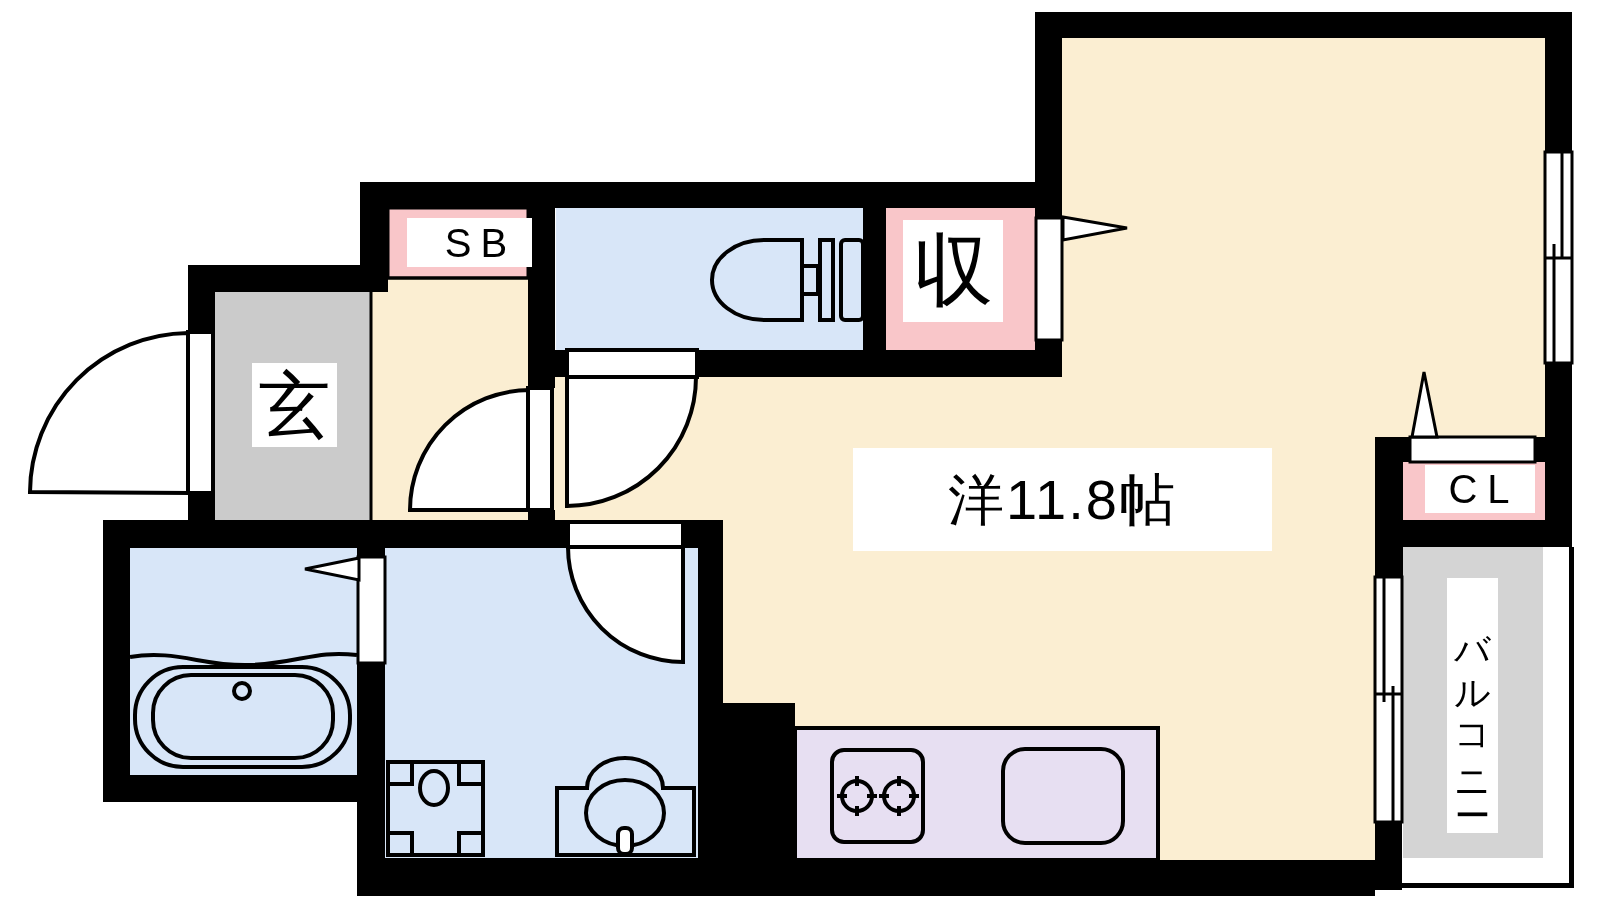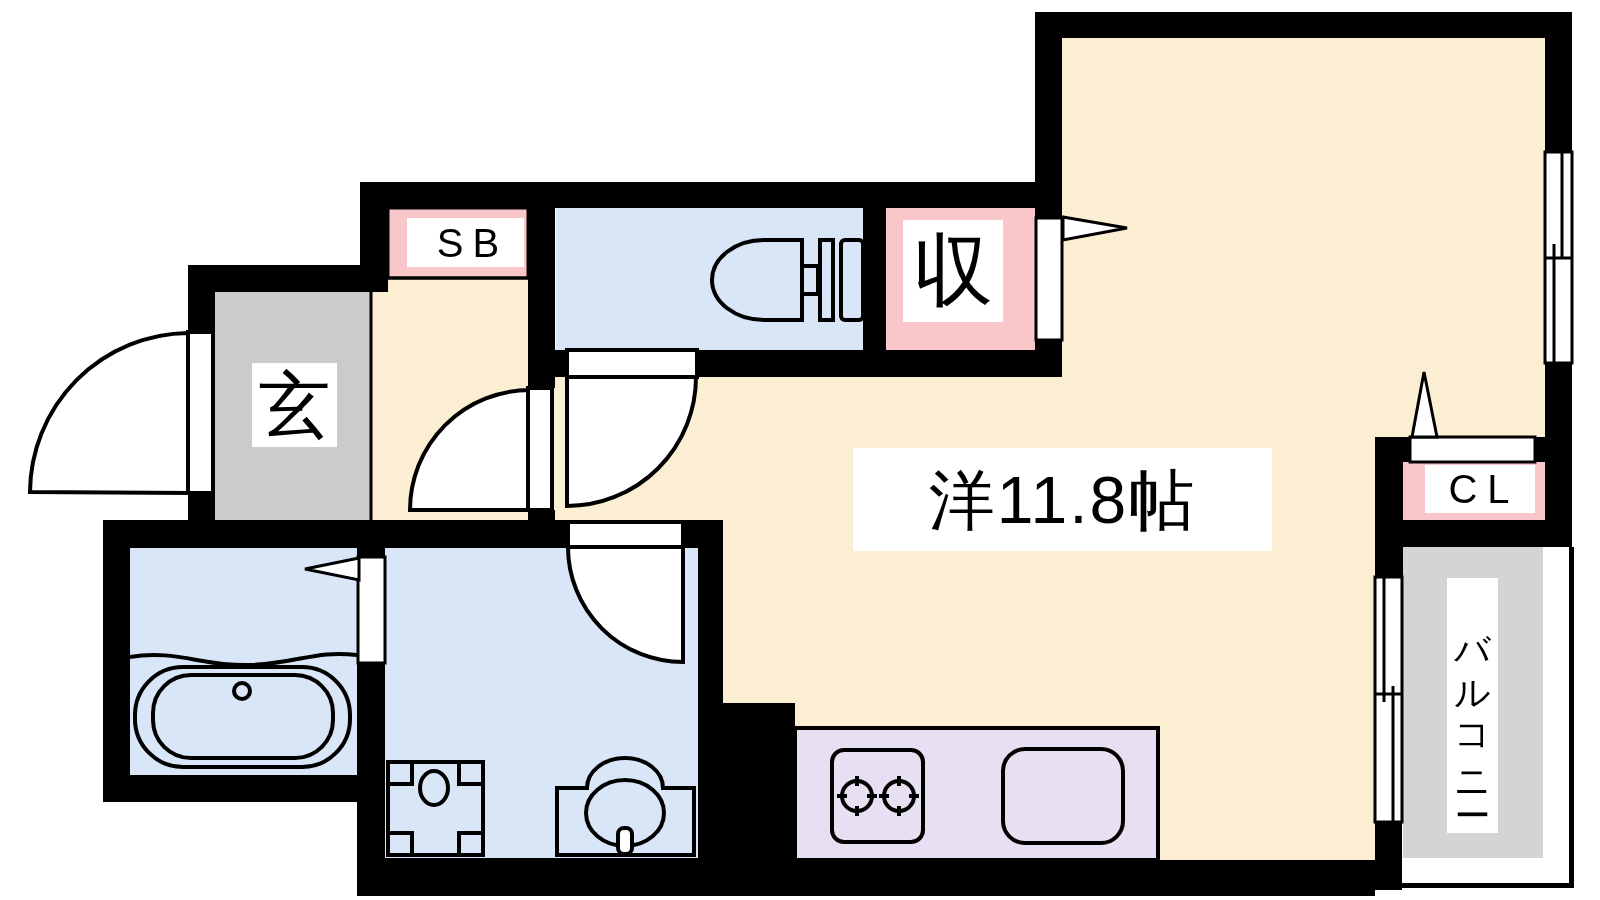--- a/index.html
+++ b/index.html
@@ -5,25 +5,25 @@
   :root{
     --wall:#000000; --bg:#ffffff; --cream:#FBEED2; --wet:#D8E6F8;
     --pink:#F9C6C9; --gray:#CBCBCB; --bgray:#D4D4D4; --purple:#E7DFF2;
   }
   html,body{margin:0;padding:0;background:var(--bg);}
   #plan{position:relative;width:1600px;height:900px;background:var(--bg);
         font-family:"Liberation Sans","DejaVu Sans",sans-serif;overflow:hidden;}
   #plan svg{position:absolute;left:0;top:0;}
   .lbl{position:absolute;background:#fff;color:#000;display:flex;
        align-items:center;justify-content:center;text-align:center;line-height:1;}
-  .lbl-sb{left:407px;top:218px;width:103px;height:49px;font-size:40px;letter-spacing:9px;padding-left:14px;}
+  .lbl-sb{left:407px;top:218px;width:103px;height:49px;font-size:40px;letter-spacing:9px;padding-left:22px;}
   .lbl-genkan{left:252px;top:363px;width:85px;height:84px;font-size:72px;font-weight:500;}
   .lbl-shuno{left:903px;top:220px;width:100px;height:102px;font-size:80px;font-weight:500;}
   .lbl-cl{left:1425px;top:465px;width:102px;height:48px;font-size:40px;letter-spacing:10px;padding-left:8px;}
-  .lbl-room{left:853px;top:448px;width:419px;height:103px;font-size:66px;font-weight:500;letter-spacing:2px;}
+  .lbl-room{left:853px;top:448px;width:419px;height:103px;font-size:56px;font-weight:500;letter-spacing:2px;}
   .lbl-balcony{left:1447px;top:578px;width:51px;height:255px;font-size:36px;
        writing-mode:vertical-rl;letter-spacing:6px;font-weight:500;}
 </style>
 </head>
 <body>
 
 <div id="plan">
 <svg width="1600" height="900" viewBox="0 0 1600 900">
 
   <g>

